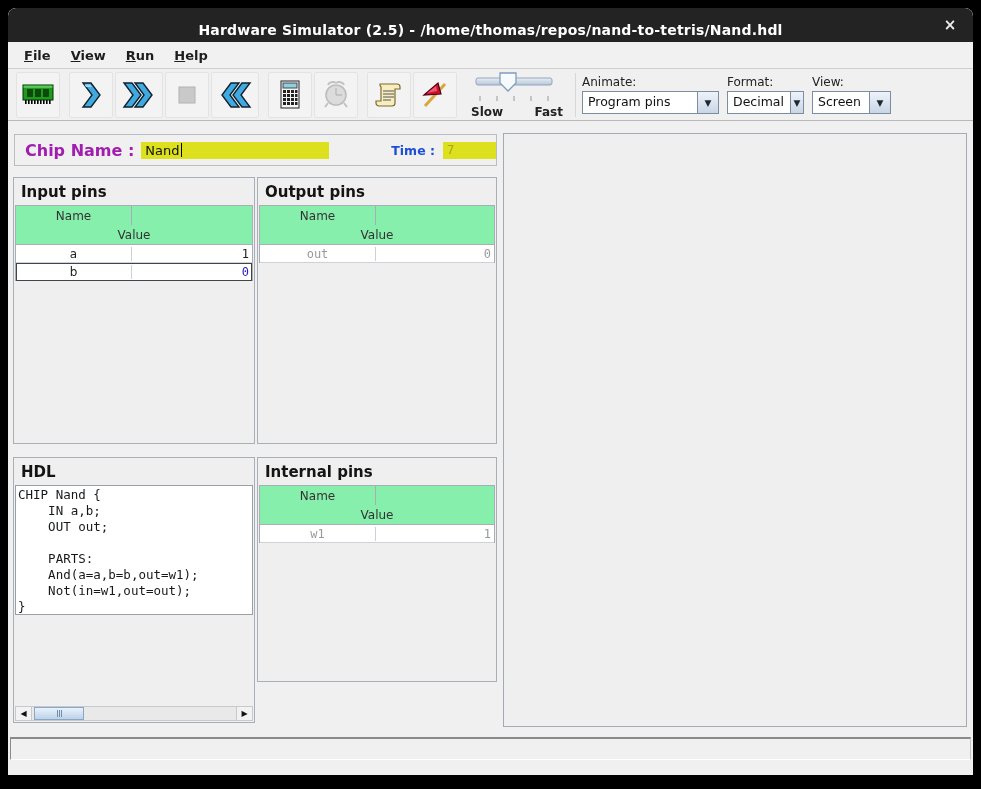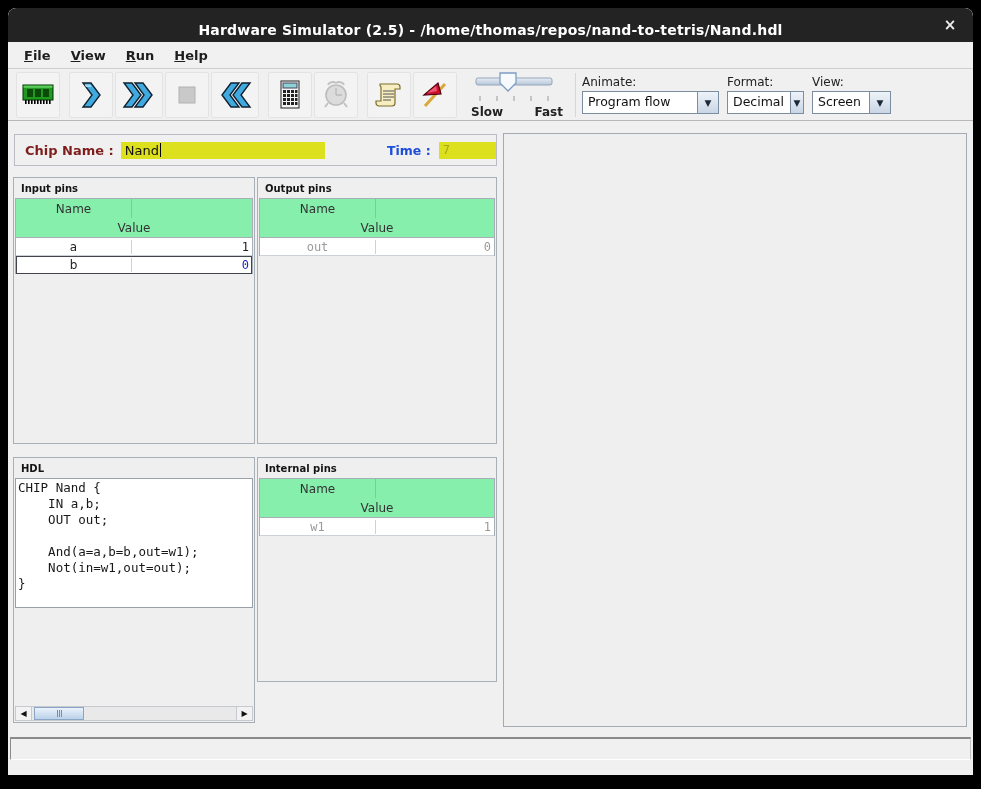--- a/index.html
+++ b/index.html
@@ -50,34 +50,34 @@
     width:20px;margin-left:auto;background:linear-gradient(#eef3f9,#c9d6e5);
     border-left:1px solid #7d8da0;display:flex;align-items:center;justify-content:center;
     font-size:9px;color:#1b2838;
   }
   .combo.w-animate{width:135px;} .combo.w-format{width:75px;} .combo.w-view{width:77px;}
   
   .chipbar{
     position:absolute;left:6px;top:126px;width:483px;height:32px;background:#f0f0f0;
     border:1px solid #b9bdc3;box-sizing:border-box;display:flex;align-items:center;
   }
-  .chipbar .chip-label{font-size:13px;font-weight:bold;color:#7f1d1d;margin-left:10px;white-space:nowrap;}
+  .chipbar .chip-label{font-size:16px;font-weight:bold;color:#a21caf;margin-left:10px;white-space:nowrap;}
   .chip-name-field{
     margin-left:7px;width:233px;height:17px;background:#dde01c;display:flex;align-items:center;
     font-size:13px;color:#111;padding-left:4px;box-sizing:border-box;
   }
   .caret{display:inline-block;width:1px;height:14px;background:#000;margin-left:1px;}
   .time-label{font-size:12.5px;font-weight:bold;color:#1d4ed8;margin-left:62px;white-space:nowrap;}
   .time-field{
     margin-left:8px;width:65px;height:17px;background:#dde01c;display:flex;align-items:center;
     font-size:12px;color:#a4a81c;padding-left:4px;box-sizing:border-box;font-family:"DejaVu Sans Mono",monospace;
   }
   
   .panel{position:absolute;background:#efefef;border:1px solid #a9afb6;box-sizing:border-box;}
-  .panel-title{font-size:10px;font-weight:bold;color:#141414;padding:5px 7px 4px 7px;}
+  .panel-title{font-size:15px;font-weight:bold;color:#141414;padding:5px 7px 4px 7px;}
   .p-input{left:5px;top:169px;width:242px;height:267px;}
   .p-output{left:249px;top:169px;width:240px;height:267px;}
   .p-hdl{left:5px;top:449px;width:242px;height:266px;}
   .p-internal{left:249px;top:449px;width:240px;height:225px;}
   .right-panel{position:absolute;left:495px;top:125px;width:464px;height:594px;background:#efefef;border:1px solid #a3aab1;box-sizing:border-box;}
   
   .pin-table{margin:0 1px;border:1px solid #a8aeb6;border-bottom:none;}
   .pt-head{display:flex;background:#86efac;border-bottom:1px solid #a8aeb6;flex-direction:column;}
   .pt-head .cell{font-size:12px;color:#333;text-align:center;padding:3px 0 2px 0;}
   .cell-name{width:116px;border-right:1px solid #a8aeb6;box-sizing:border-box;}
@@ -275,21 +275,21 @@
         <span style="font-size:12px;font-weight:bold;color:#222;">Slow</span>
         <span style="font-size:12px;font-weight:bold;color:#222;">Fast</span>
       </div>
     </div>
 
     <div class="tool-sep"></div>
 
     <div class="combo-group">
       <span class="combo-label">Animate:</span>
       <div class="combo w-animate">
-        <span class="combo-value">Program flow</span>
+        <span class="combo-value">Program pins</span>
         <span class="combo-arrow">▼</span>
       </div>
     </div>
     <div class="combo-group">
       <span class="combo-label">Format:</span>
       <div class="combo w-format">
         <span class="combo-value">Decimal</span>
         <span class="combo-arrow">▼</span>
       </div>
     </div>
@@ -346,20 +346,21 @@
     </div>
   </div>
 
   <div class="panel p-hdl">
     <div class="panel-title">HDL</div>
     <div class="code-area">
       <div class="code-line">CHIP Nand {</div>
       <div class="code-line">    IN a,b;</div>
       <div class="code-line">    OUT out;</div>
       <div class="code-line"></div>
+      <div class="code-line">    PARTS:</div>
       <div class="code-line">    And(a=a,b=b,out=w1);</div>
       <div class="code-line">    Not(in=w1,out=out);</div>
       <div class="code-line">}</div>
     </div>
     <div class="hscroll">
       <span class="hs-btn">◀</span>
       <span class="hs-thumb">
           <i></i>
           <i></i>
           <i></i>

